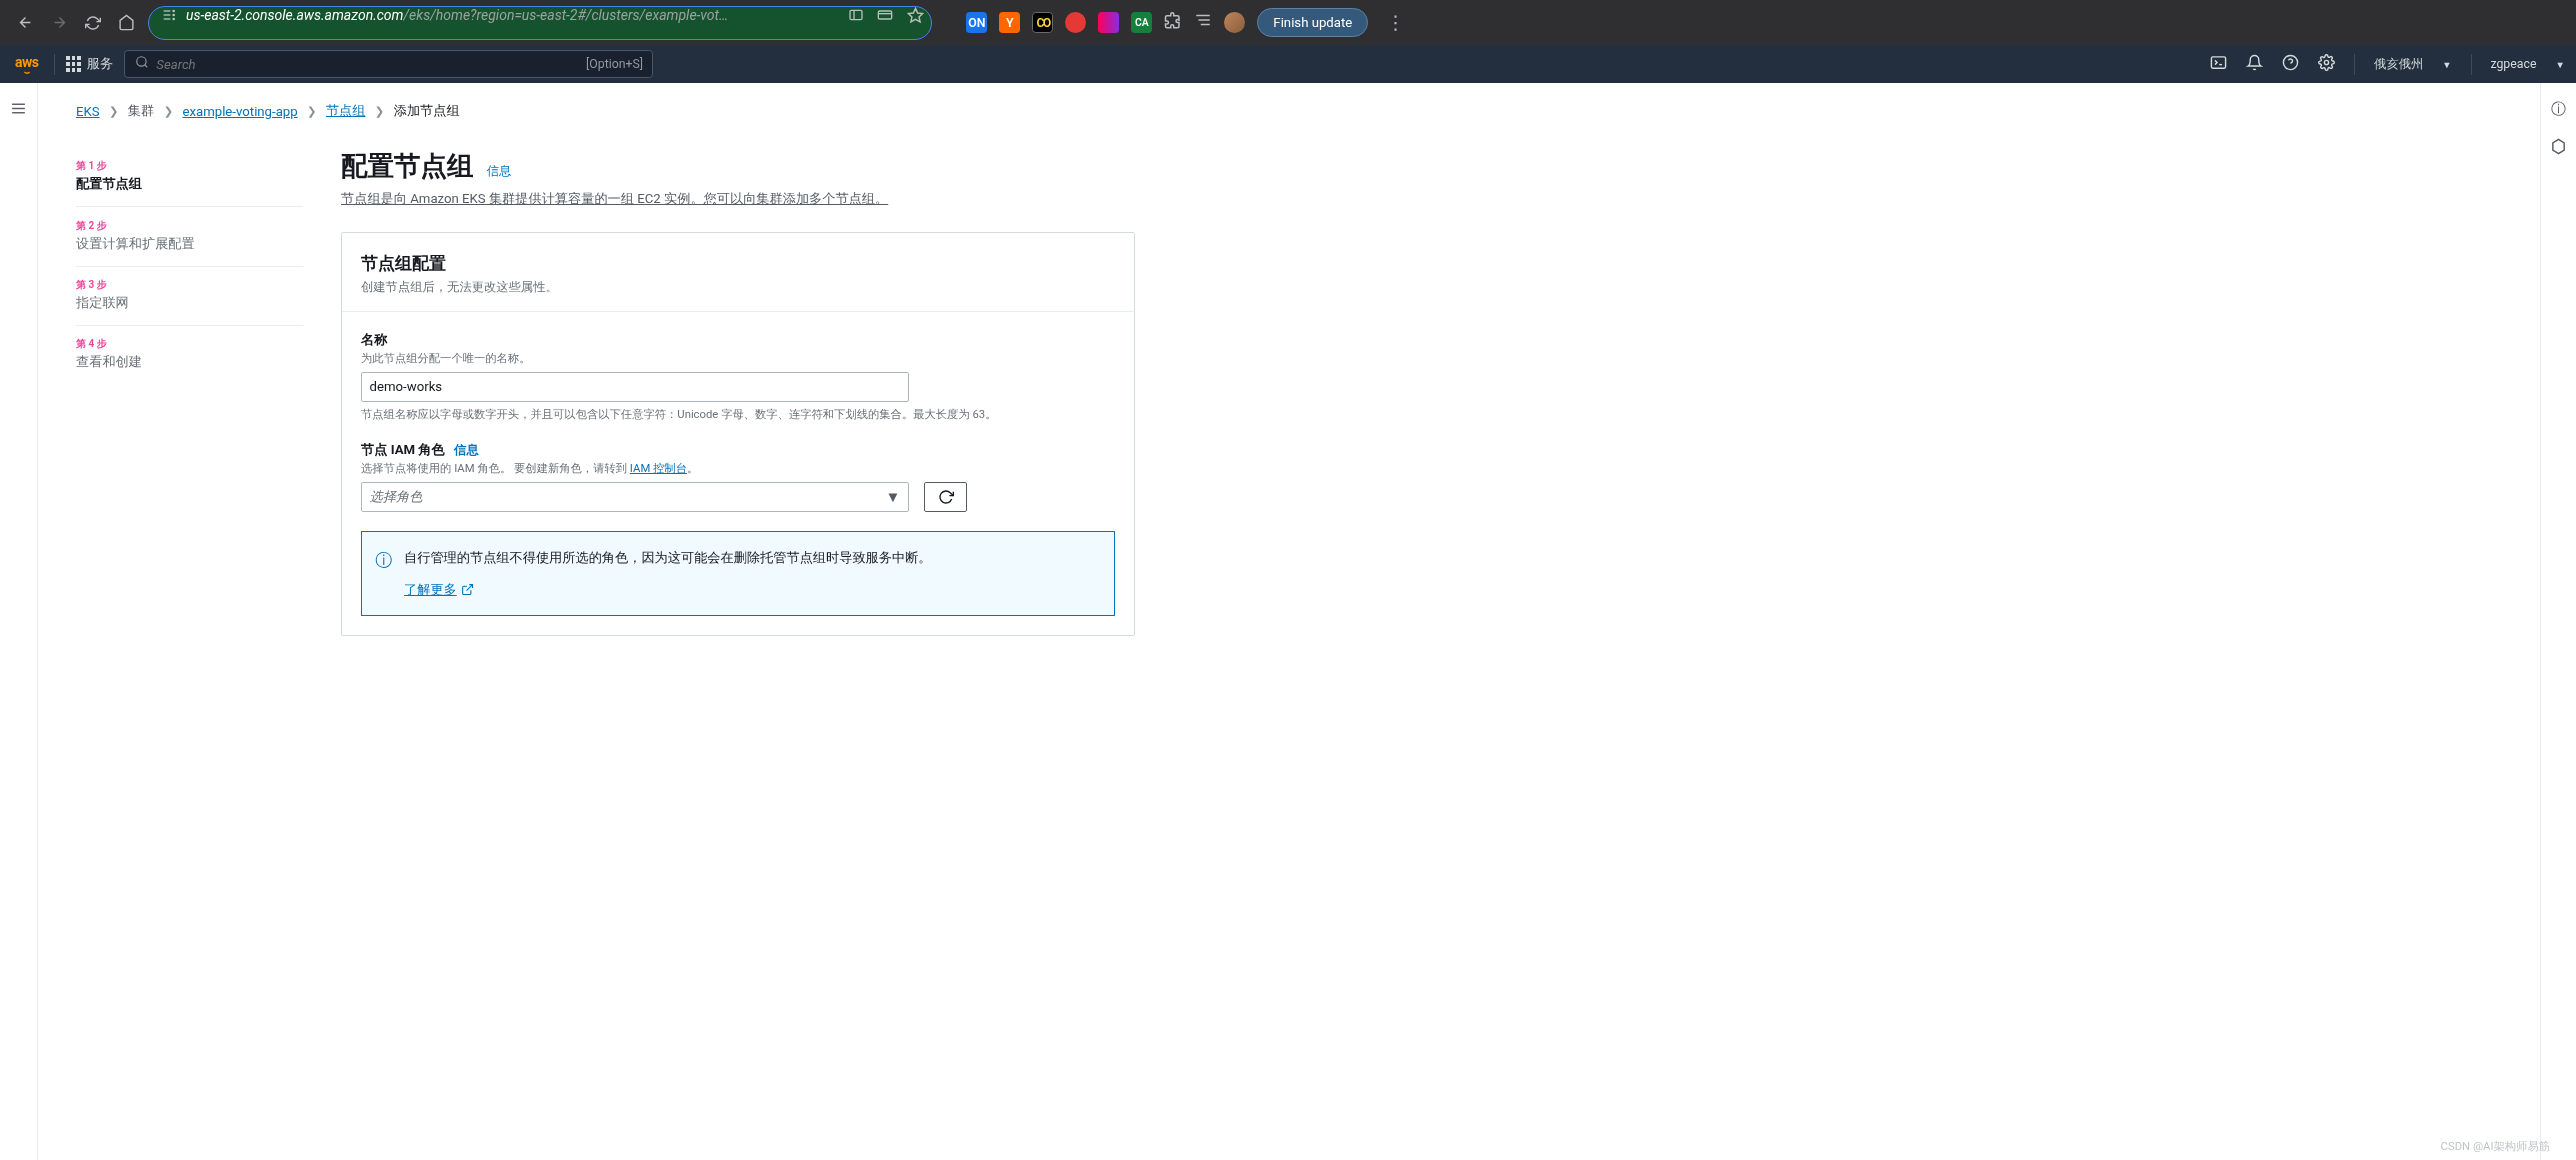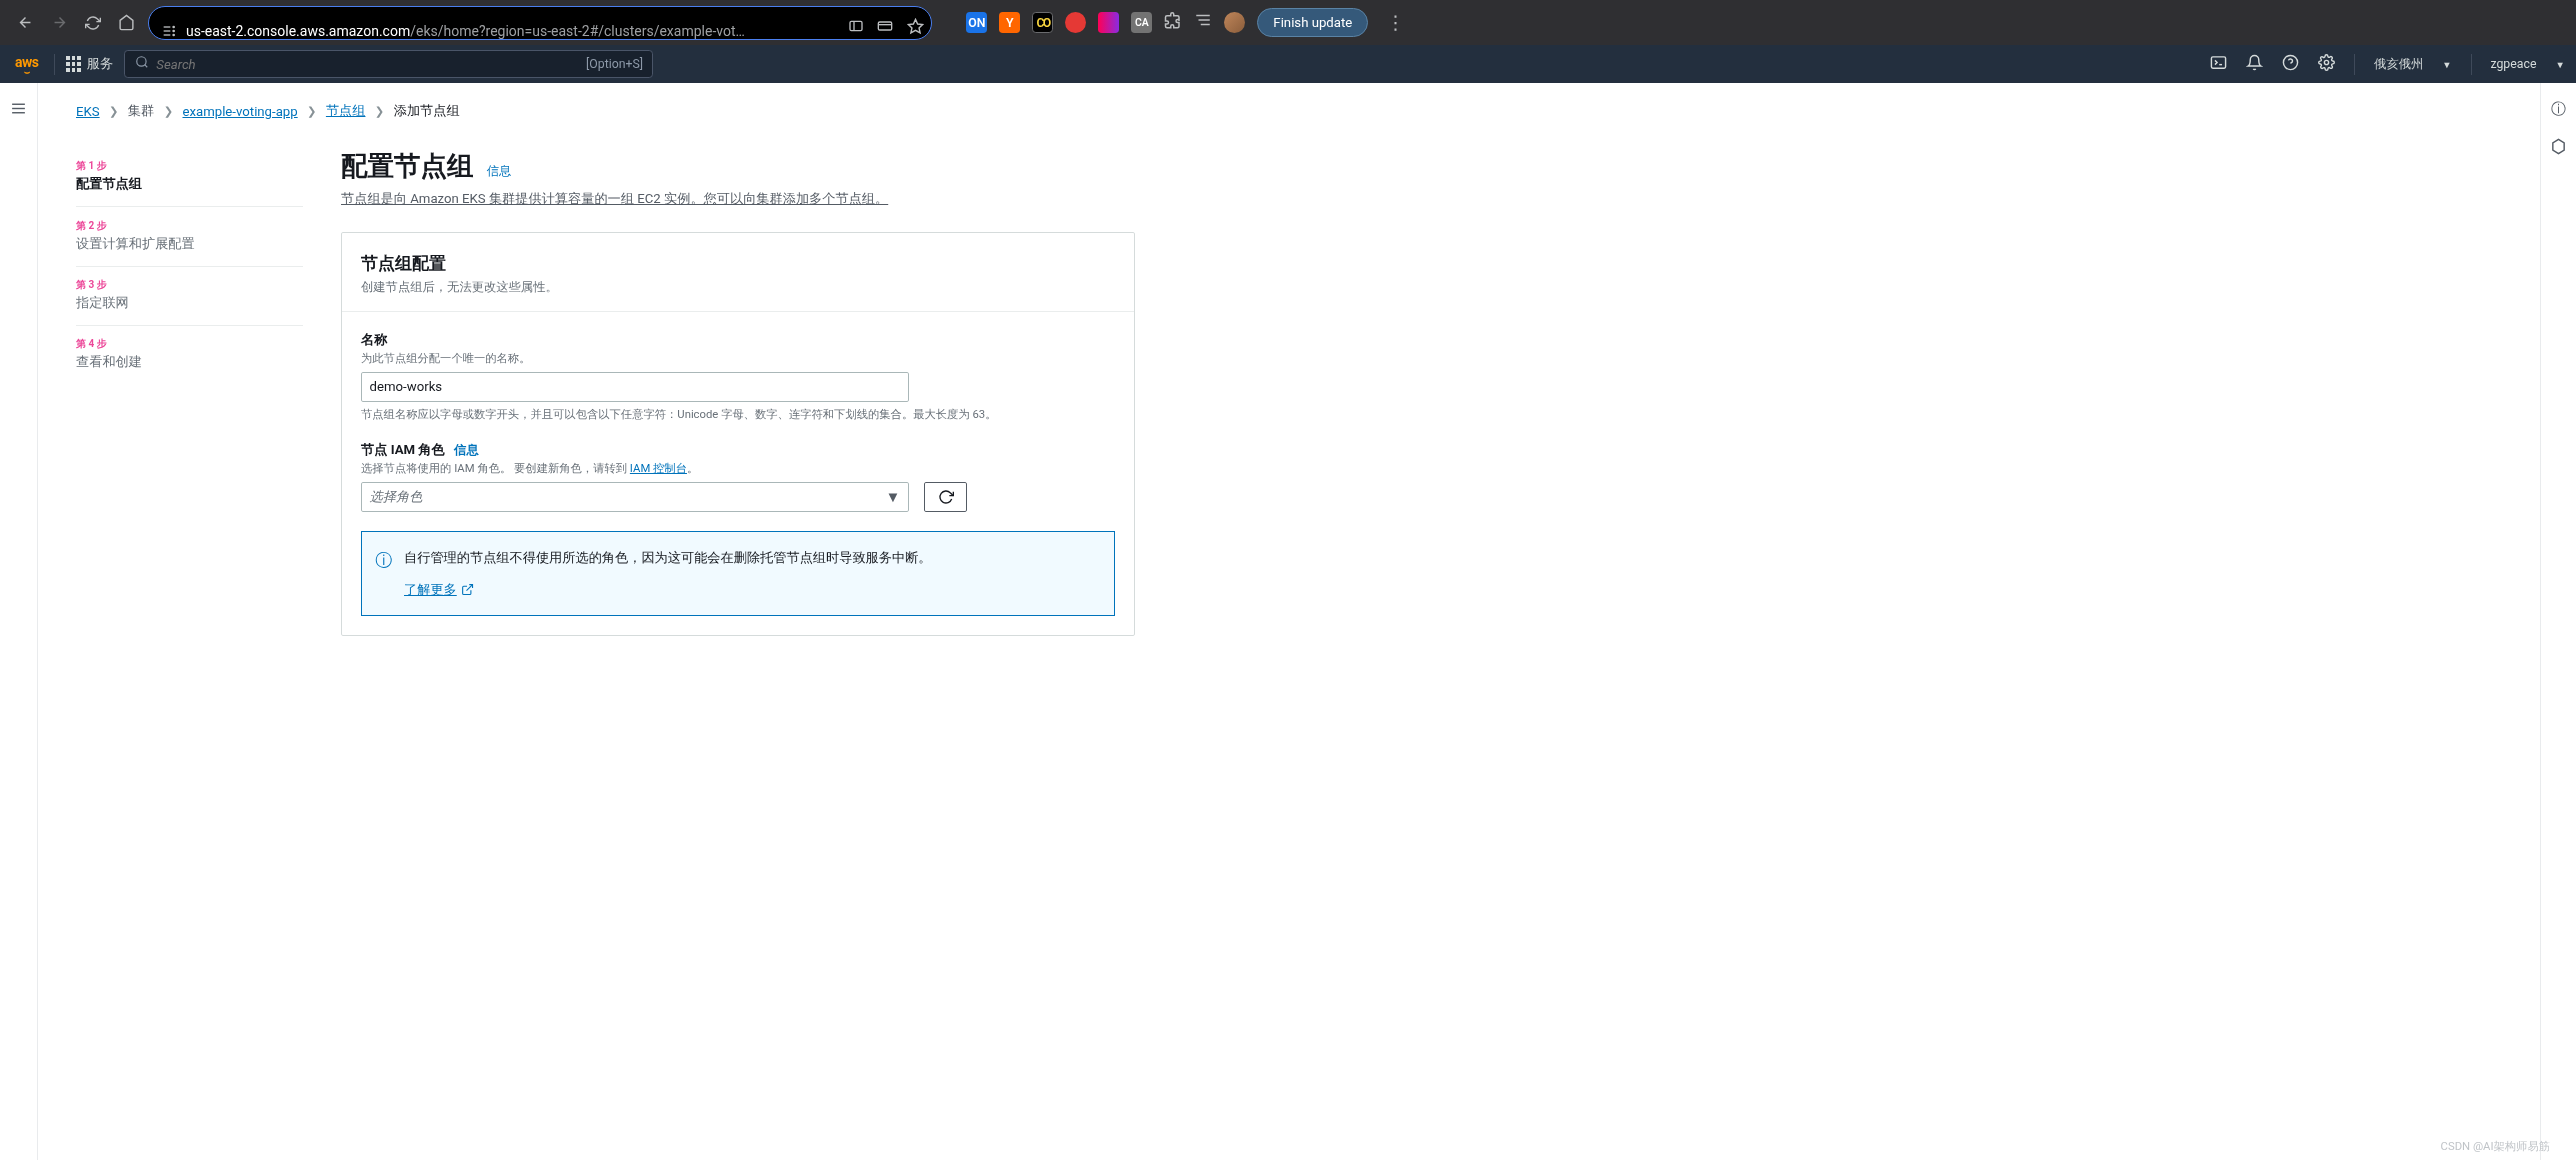--- a/index.html
+++ b/index.html
@@ -30,28 +30,29 @@
     .nav-icon {
       color: #bcbec0;
       font-size: 17px;
       cursor: pointer;
       display: inline-flex;
     }
     .nav-icon.disabled { color: #6a6b6e; cursor: default; }
     .addr-outer {
       flex: 1;
       display: flex;
-      align-items: flex-end;
+      align-items: flex-start;
       height: 34px;
-      background: #000000;
+      background: #14532d;
       border: 1.9px solid #4a7ff0;
       border-radius: 19px;
       padding: 0 7.6px;
       max-width: 784px;
       gap: 9.4px;
+      font-style: italic;
     }
     .addr-prefix-icon {
       color: #bcbec0;
       font-size: 15px;
       display: flex;
       align-items: center;
       padding-left:3.8px;
     }
     .addr-url {
       flex: 1;
@@ -78,21 +79,21 @@
       justify-content: center;
       font-size: 12.3px;
       font-weight: 600;
       color: white;
     }
     .ext-on { background: #1a73e8; }
     .ext-y  { background: #ff6600; }
     .ext-cc { background: #000; border:0.9px solid #6a6b6e; color:#fcd840; letter-spacing:-1.9px;}
     .ext-abp { background:#e53935; border-radius:50%;}
     .ext-brain { background: linear-gradient(90deg,#f05,#8a2be2); border-radius:3.8px;}
-    .ext-ca { background:#737373; font-size:10.4px;}
+    .ext-ca { background:#15803d; font-size:10.4px;}
     .ext-puzzle { color:#bcbec0; font-size:18px;}
     .ext-lines { color:#bcbec0; font-size:19px;}
     .avatar {
       width: 21px;
       height: 21px;
       border-radius: 50%;
       background: linear-gradient(135deg,#c0865a,#8a5d3b);
     }
     .finish-btn {
       background: #35597a;

